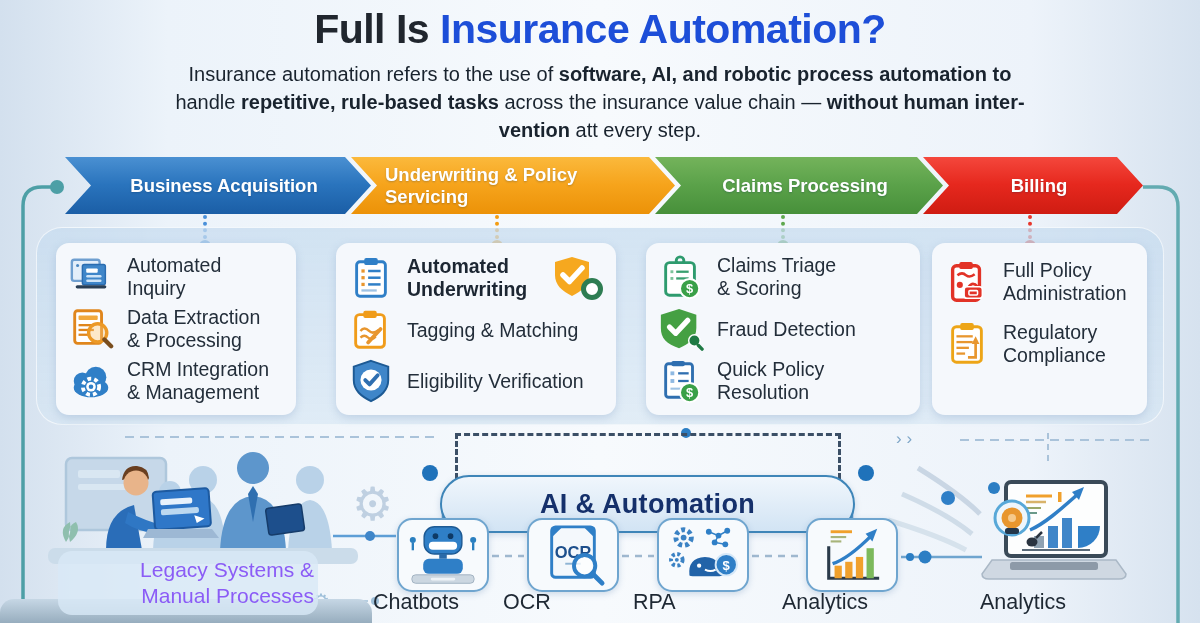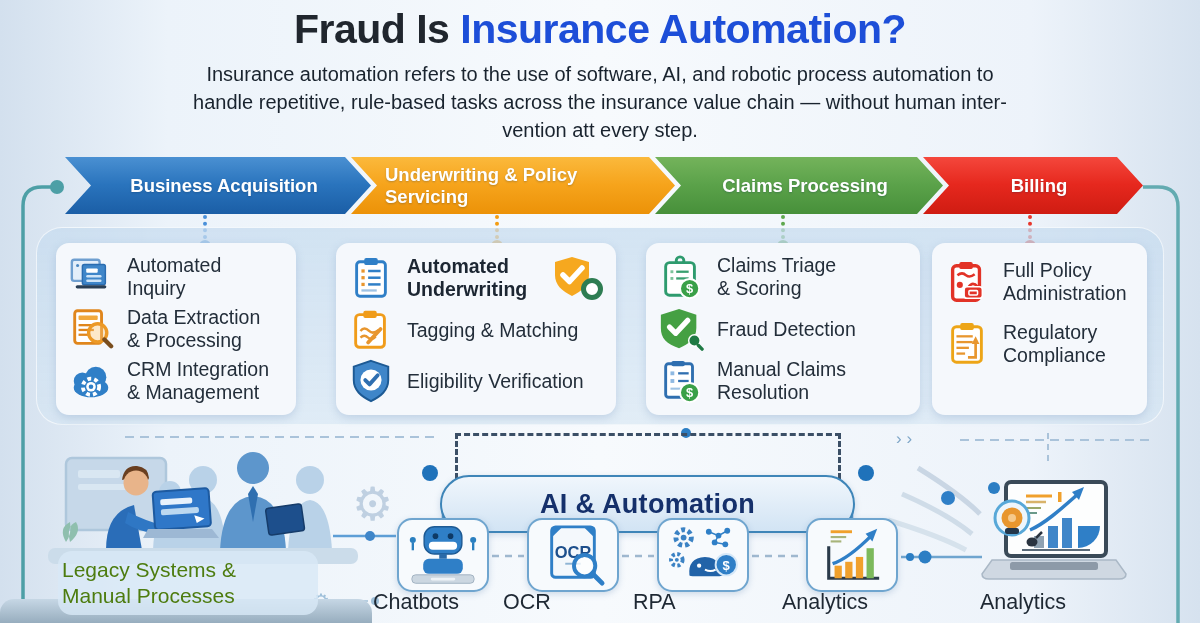--- a/index.html
+++ b/index.html
@@ -11,21 +11,21 @@
       linear-gradient(90deg,#d3e0ee 0%,#ecf3fa 14%,#f7fafd 50%,#edf3fa 86%,#d6e2ef 100%);
   }
   .abs { position:absolute; }
 
   
   .title { top:6px; left:0; width:1200px; text-align:center;
     font-size:41px; font-weight:700; letter-spacing:-0.5px; color:#20262e; z-index:3;}
   .title .hl { color:#1d4ed8; }
   .subtitle { top:60px; left:0; width:1200px; text-align:center; z-index:3;
     font-size:20px; line-height:28px; color:#19232e; font-weight:400;}
-  .subtitle .b { font-weight:400; }
+  .subtitle .b { font-weight:700; }
 
   
   .banner { top:157px; height:57px; z-index:3; color:#fff;
     display:flex; align-items:center; justify-content:center;
     font-size:18.5px; font-weight:700; padding:0 22px 0 34px;
     clip-path:polygon(0 0, calc(100% - 26px) 0, 100% 50%, calc(100% - 26px) 100%, 0 100%, 26px 50%);
     text-shadow:0 1px 2px rgba(0,40,80,.25); }
   .banner.b1 { left:65px;  width:306px; background:linear-gradient(180deg,#4a90d2,#2a74bd 48%,#1b5ea6); }
   .banner.b2 { left:351px; width:324px; background:linear-gradient(180deg,#fbb93c,#f6a41c 48%,#ec9208); }
   .banner.b3 { left:655px; width:288px; background:linear-gradient(180deg,#74b35b,#5ba24a 48%,#47903a); }
@@ -74,22 +74,22 @@
     display:flex; align-items:center; justify-content:center; }
   .tile.t1 { left:397px; } .tile.t2 { left:527px; } .tile.t3 { left:657px; } .tile.t4 { left:806px; }
   .toollabel { top:590px; width:140px; z-index:3; text-align:left;
     font-size:21.5px; color:#1e2833; }
   .toollabel.t1 { left:373px; } .toollabel.t2 { left:503px; }
   .toollabel.t3 { left:633px; } .toollabel.t4 { left:782px; } .toollabel.t5 { left:980px; }
 
   
   .desk { left:0; top:599px; width:372px; height:24px; z-index:1;
     background:linear-gradient(180deg,#c6d7e5,#97adbe); border-radius:14px 14px 0 0; }
-  .legacy-label { left:58px; top:551px; width:260px; z-index:3; text-align:left;
-    font-size:21px; line-height:26px; color:#4d7c0f; white-space:pre-line;
+  .legacy-label { left:58px; top:551px; width:260px; z-index:3; text-align:right;
+    font-size:21px; line-height:26px; color:#8b5cf6; white-space:pre-line;
     background:rgba(216,233,246,.8); border-radius:14px; padding:6px 4px; }
   .laptopwrap { left:978px; top:480px; width:152px; height:104px; z-index:3; }
 
   svg { display:block; }
 </style>
 </head>
 <body>
 
 <svg class="abs" style="left:0;top:0;z-index:1;" width="1200" height="623" viewBox="0 0 1200 623">
 
@@ -128,21 +128,21 @@
 
   <path d="M918 468 q42 26 62 46" stroke="#c9d6e4" stroke-width="5" fill="none"></path>
   <path d="M902 494 q46 20 70 40" stroke="#cfdce8" stroke-width="5" fill="none"></path>
   <path d="M888 520 q52 16 78 30" stroke="#d6e2ec" stroke-width="5" fill="none"></path>
   <circle cx="948" cy="498" r="7" fill="#2f7fc7"></circle>
 
   <path d="M333 536 H396" stroke="#5d9ed6" stroke-width="2.5"></path>
   <circle cx="370" cy="536" r="5" fill="#3f86c9"></circle>
 </svg>
 
-<h1 class="abs title"><span>Fraud Is </span><span class="hl">Insurance Automation?</span></h1>
+<h1 class="abs title"><span>Full Is </span><span class="hl">Insurance Automation?</span></h1>
 
 <div class="abs subtitle">
   <div><span>Insurance automation refers to the use of </span><span class="b">software, AI, and robotic process automation to</span></div>
   <div><span>handle </span><span class="b">repetitive, rule-based tasks</span><span> across the insurance value chain — </span><span class="b">without human inter-</span></div>
   <div><span class="b">vention</span><span> att every step.</span></div>
 </div>
 
 <div class="abs banner b1">Business Acquisition</div>
 <div class="abs banner b2">Underwriting &amp; Policy Servicing</div>
 <div class="abs banner b3">Claims Processing</div>
@@ -297,21 +297,21 @@
         <rect x="14" y="3" width="14" height="5.5" rx="2" fill="#2f6fb0"></rect>
         <rect x="13" y="14" width="4" height="4" fill="#8fb9e2"></rect>
         <rect x="13" y="22" width="4" height="4" fill="#8fb9e2"></rect>
         <line x1="21" y1="16" x2="32" y2="16" stroke="#2f6fb0" stroke-width="2.4"></line>
         <line x1="21" y1="24" x2="32" y2="24" stroke="#2f6fb0" stroke-width="2.4"></line>
         <line x1="13" y1="32" x2="26" y2="32" stroke="#9fc3e4" stroke-width="2.2"></line>
         <circle cx="33" cy="36" r="10" fill="#3aa048" stroke="#fff" stroke-width="2"></circle>
         <text x="33" y="41" font-size="13.5" font-weight="bold" fill="#fff" text-anchor="middle">$</text>
       </svg>
       </span>
-    <span class="lb">Manual Claims
+    <span class="lb">Quick Policy
 Resolution</span>
   </div>
 </div>
 
 <div class="abs card k4">
   <div class="item">
     <span class="ic">
       <svg viewBox="0 0 48 48" width="46" height="46">
         <rect x="9" y="7" width="28" height="36" rx="4" fill="#fff" stroke="#e23327" stroke-width="3.5"></rect>
         <rect x="16" y="3" width="14" height="7.5" rx="2" fill="#e23327"></rect>

